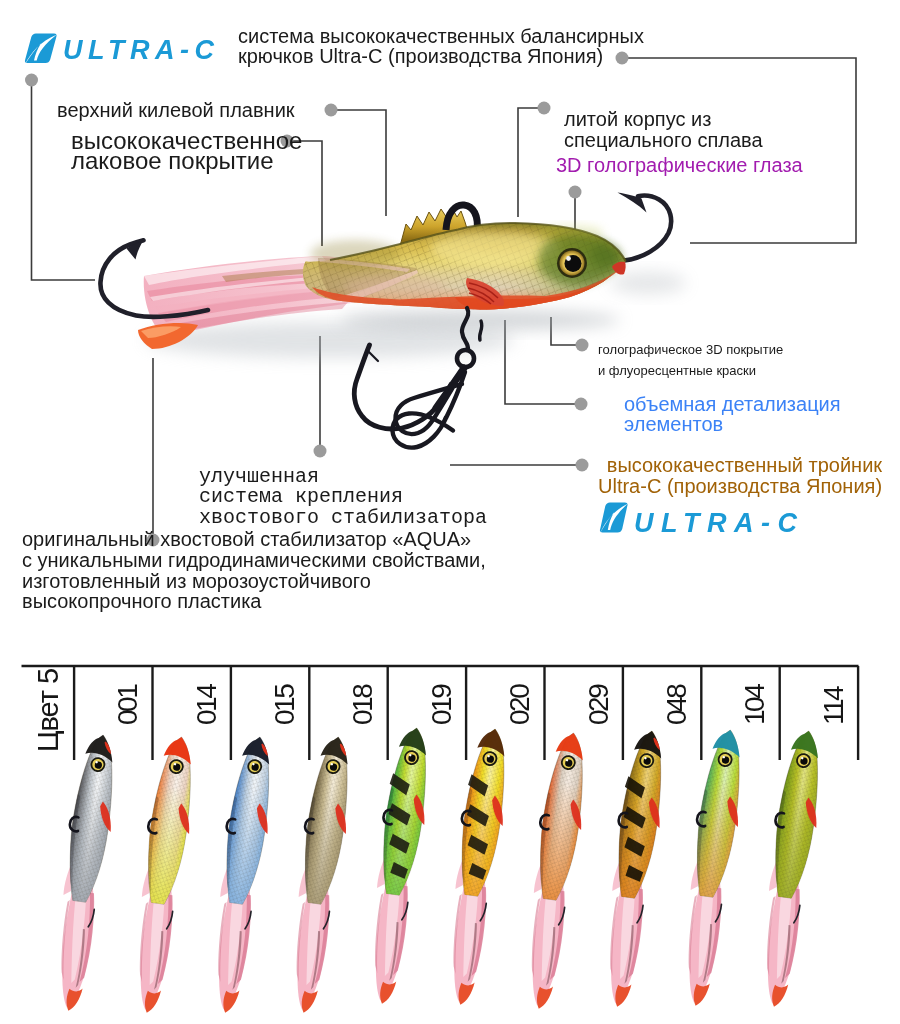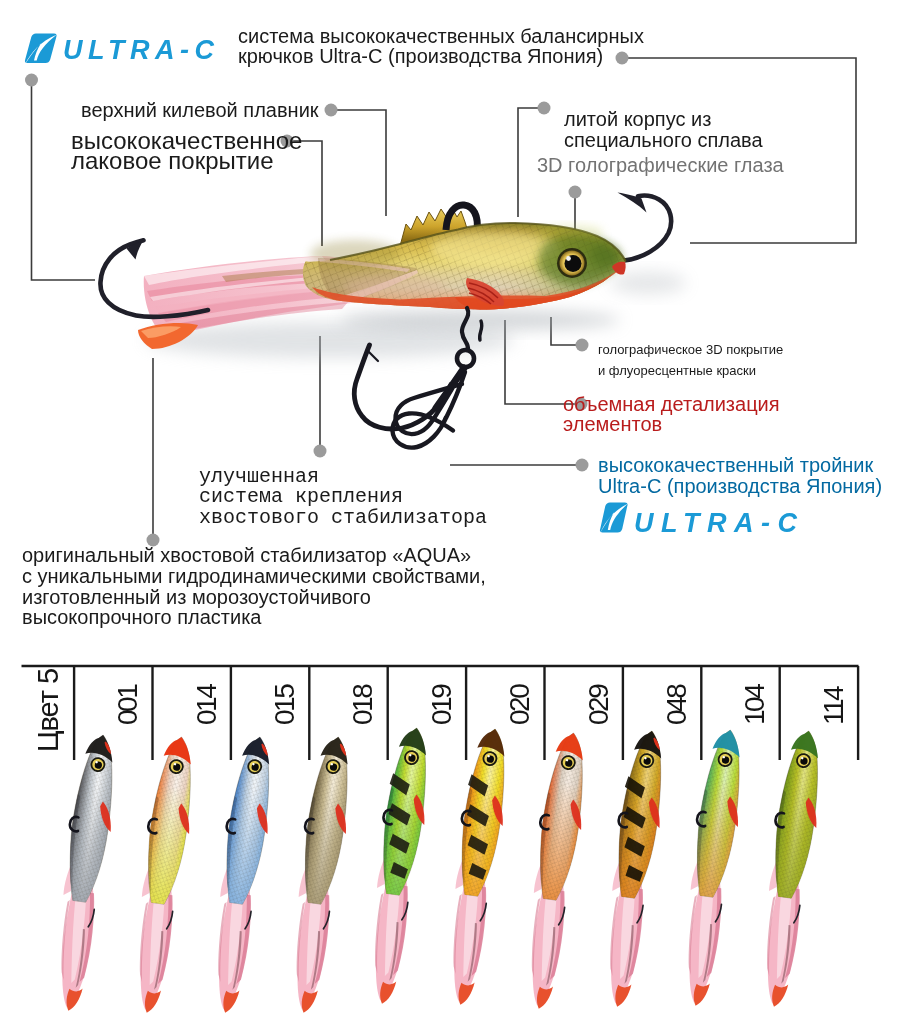--- a/index.html
+++ b/index.html
@@ -573,20 +573,20 @@
   <path d="M-13,85 C-18,84 -21,88 -20.5,93 C-20,98 -15,100.5 -11.5,98.5" fill="none" stroke="#14141c" stroke-width="2.6" stroke-linecap="round"></path>
 </g>
 <path d="M36.0,33.5 L54.0,33.5 Q57.5,33.5 56.3,37.0 L50.2,59.5 Q49.0,63.0 45.5,63.0 L27.5,63.0 Q24.0,63.0 25.2,59.5 L31.3,37.0 Q32.5,33.5 36.0,33.5 Z" fill="#1b9ad6"></path>
     <path d="M24.7,64.8 C31.4,51.8 40.1,41.8 56.5,34.7 C44.8,44.1 38.7,51.8 36.7,60.6 L34.0,60.6 C35.1,54.7 37.4,48.2 41.4,42.9 C36.1,48.2 29.4,57.1 24.7,64.8 Z" fill="#ffffff"></path>
     <text x="63" y="59.2" font-family="Liberation Sans, sans-serif" font-weight="700" font-style="italic" font-size="27" letter-spacing="5.5" fill="#1b9ad6">ULTRA-C</text>
 <path d="M610.0,502.5 L625.0,502.5 Q628.5,502.5 627.3,506.0 L622.2,529.0 Q621.0,532.5 617.5,532.5 L602.5,532.5 Q599.0,532.5 600.2,529.0 L605.3,506.0 Q606.5,502.5 610.0,502.5 Z" fill="#1b9ad6"></path>
     <path d="M599.6,534.3 C605.5,521.1 613.2,510.9 627.6,503.7 C617.3,513.3 612.0,521.1 610.2,530.1 L607.8,530.1 C608.7,524.1 610.8,517.5 614.3,512.1 C609.6,517.5 603.7,526.5 599.6,534.3 Z" fill="#ffffff"></path>
     <text x="634" y="532" font-family="Liberation Sans, sans-serif" font-weight="700" font-style="italic" font-size="27" letter-spacing="7.5" fill="#1b9ad6">ULTRA-C</text>
 </svg>
 <div style="position:absolute;left:238px;top:25.5px;font-size:20px;line-height:20.8px;color:#1b1b1b;white-space:nowrap;">система высококачественных балансирных<br>крючков Ultra-C (производства Япония)</div>
-<div style="position:absolute;left:81px;top:100px;font-size:20px;line-height:20.8px;color:#1b1b1b;white-space:nowrap;">верхний килевой плавник</div>
+<div style="position:absolute;left:57px;top:100px;font-size:20px;line-height:20.8px;color:#1b1b1b;white-space:nowrap;">верхний килевой плавник</div>
 <div style="position:absolute;left:71px;top:130.5px;font-size:24px;line-height:20.8px;color:#1b1b1b;white-space:nowrap;">высококачественное<br>лаковое покрытие</div>
 <div style="position:absolute;left:564px;top:109px;font-size:20px;line-height:20.8px;color:#1b1b1b;white-space:nowrap;">литой корпус из<br>специального сплава</div>
-<div style="position:absolute;left:537px;top:155px;font-size:20px;line-height:20.8px;color:#737373;white-space:nowrap;">3D голографические глаза</div>
+<div style="position:absolute;left:556px;top:155px;font-size:20px;line-height:20.8px;color:#a21caf;white-space:nowrap;">3D голографические глаза</div>
 <div style="position:absolute;left:598px;top:340px;font-size:13px;line-height:20.8px;color:#1b1b1b;white-space:nowrap;">голографическое 3D покрытие<br>и флуоресцентные краски</div>
-<div style="position:absolute;left:563px;top:393.5px;font-size:20px;line-height:20.8px;color:#b91c1c;white-space:nowrap;">объемная детализация<br>элементов</div>
-<div style="position:absolute;left:598px;top:455px;font-size:20px;line-height:20.8px;color:#0369a1;white-space:nowrap;">высококачественный тройник<br>Ultra-C (производства Япония)</div>
+<div style="position:absolute;left:624px;top:393.5px;font-size:20px;line-height:20.8px;color:#3b82f6;white-space:nowrap;">объемная детализация<br>элементов</div>
+<div style="position:absolute;left:598px;top:455px;font-size:20px;line-height:20.8px;color:#a16207;white-space:nowrap;text-align:right;">высококачественный тройник<br>Ultra-C (производства Япония)</div>
 <div style="position:absolute;left:199px;top:466.5px;font-size:20px;line-height:20.8px;color:#1b1b1b;white-space:nowrap;font-family:Liberation Mono, monospace;">улучшенная<br>система крепления<br>хвостового стабилизатора</div>
-<div style="position:absolute;left:22px;top:545px;font-size:20px;line-height:20.8px;color:#1b1b1b;white-space:nowrap;">оригинальный хвостовой стабилизатор «AQUA»<br>с уникальными гидродинамическими свойствами,<br>изготовленный из морозоустойчивого<br>высокопрочного пластика</div>
+<div style="position:absolute;left:22px;top:529px;font-size:20px;line-height:20.8px;color:#1b1b1b;white-space:nowrap;">оригинальный хвостовой стабилизатор «AQUA»<br>с уникальными гидродинамическими свойствами,<br>изготовленный из морозоустойчивого<br>высокопрочного пластика</div>
 </body></html>

